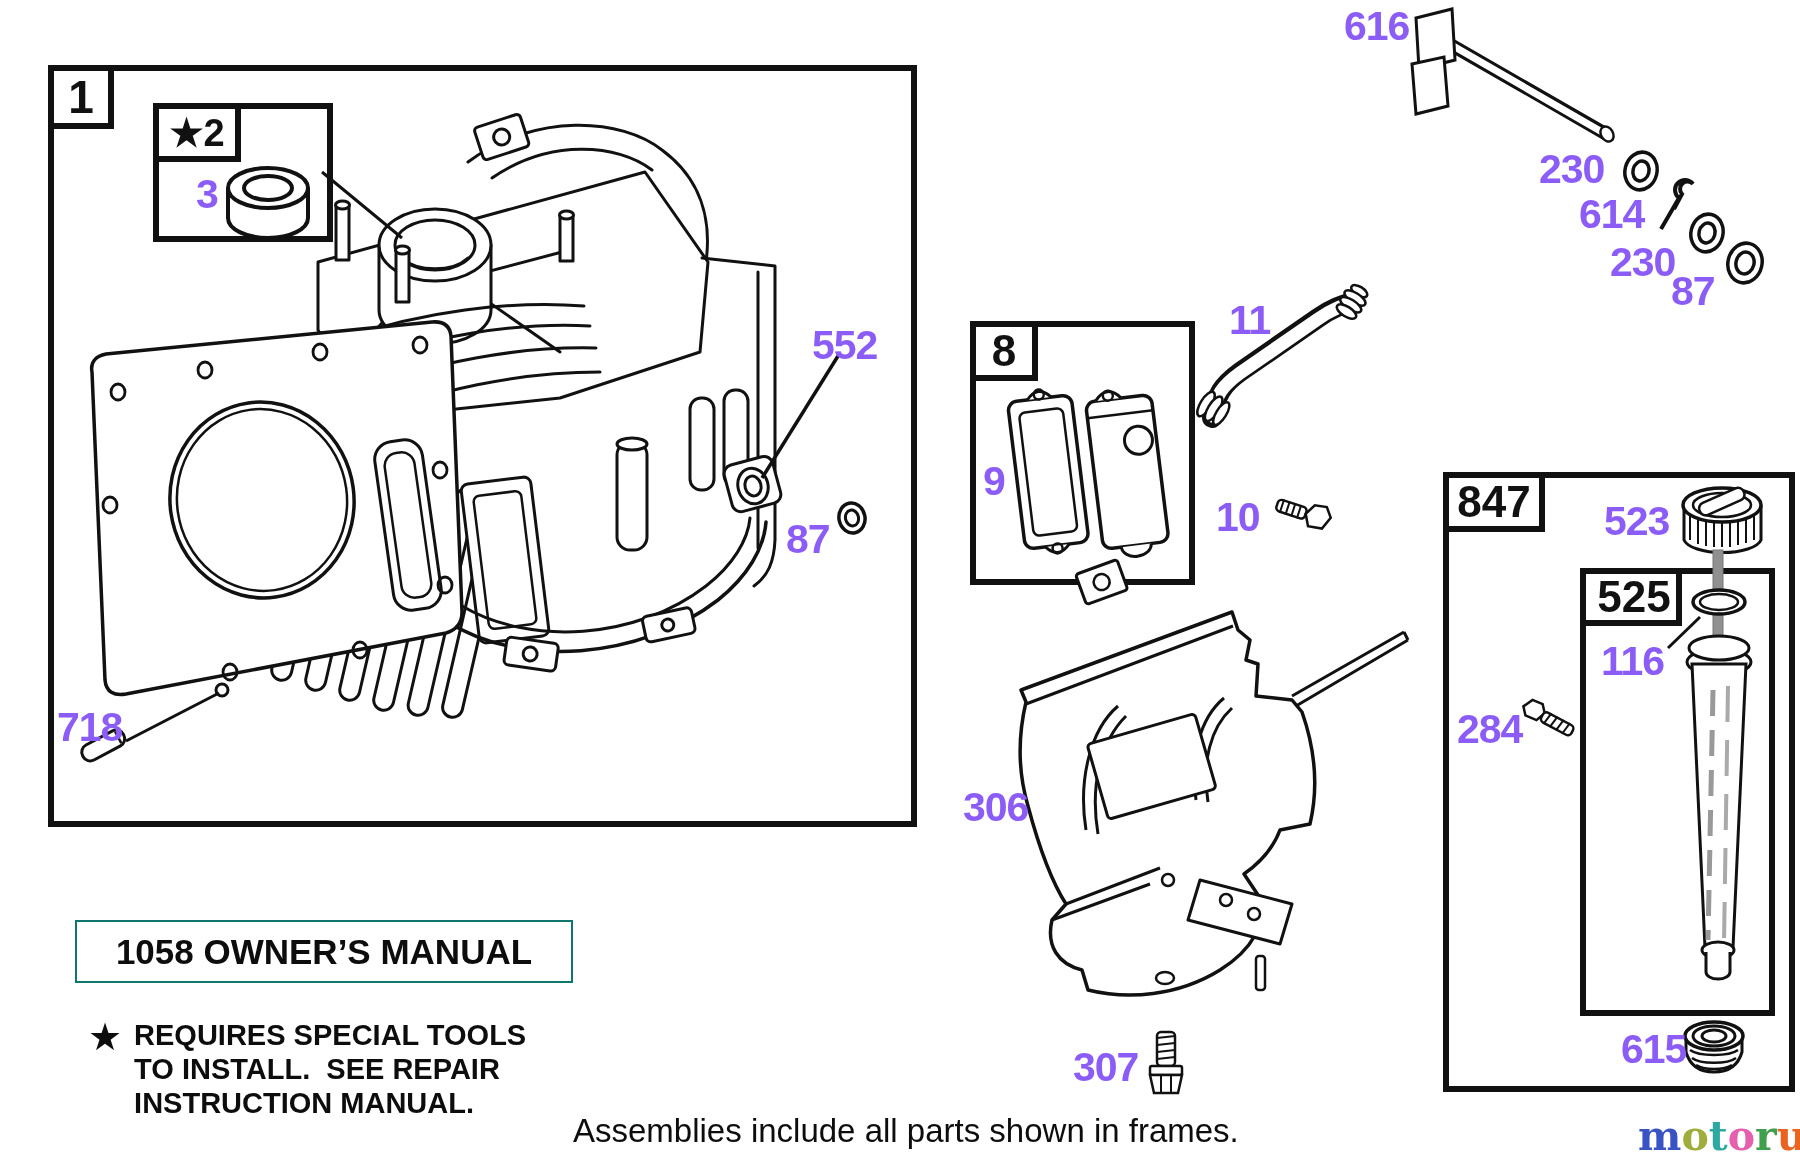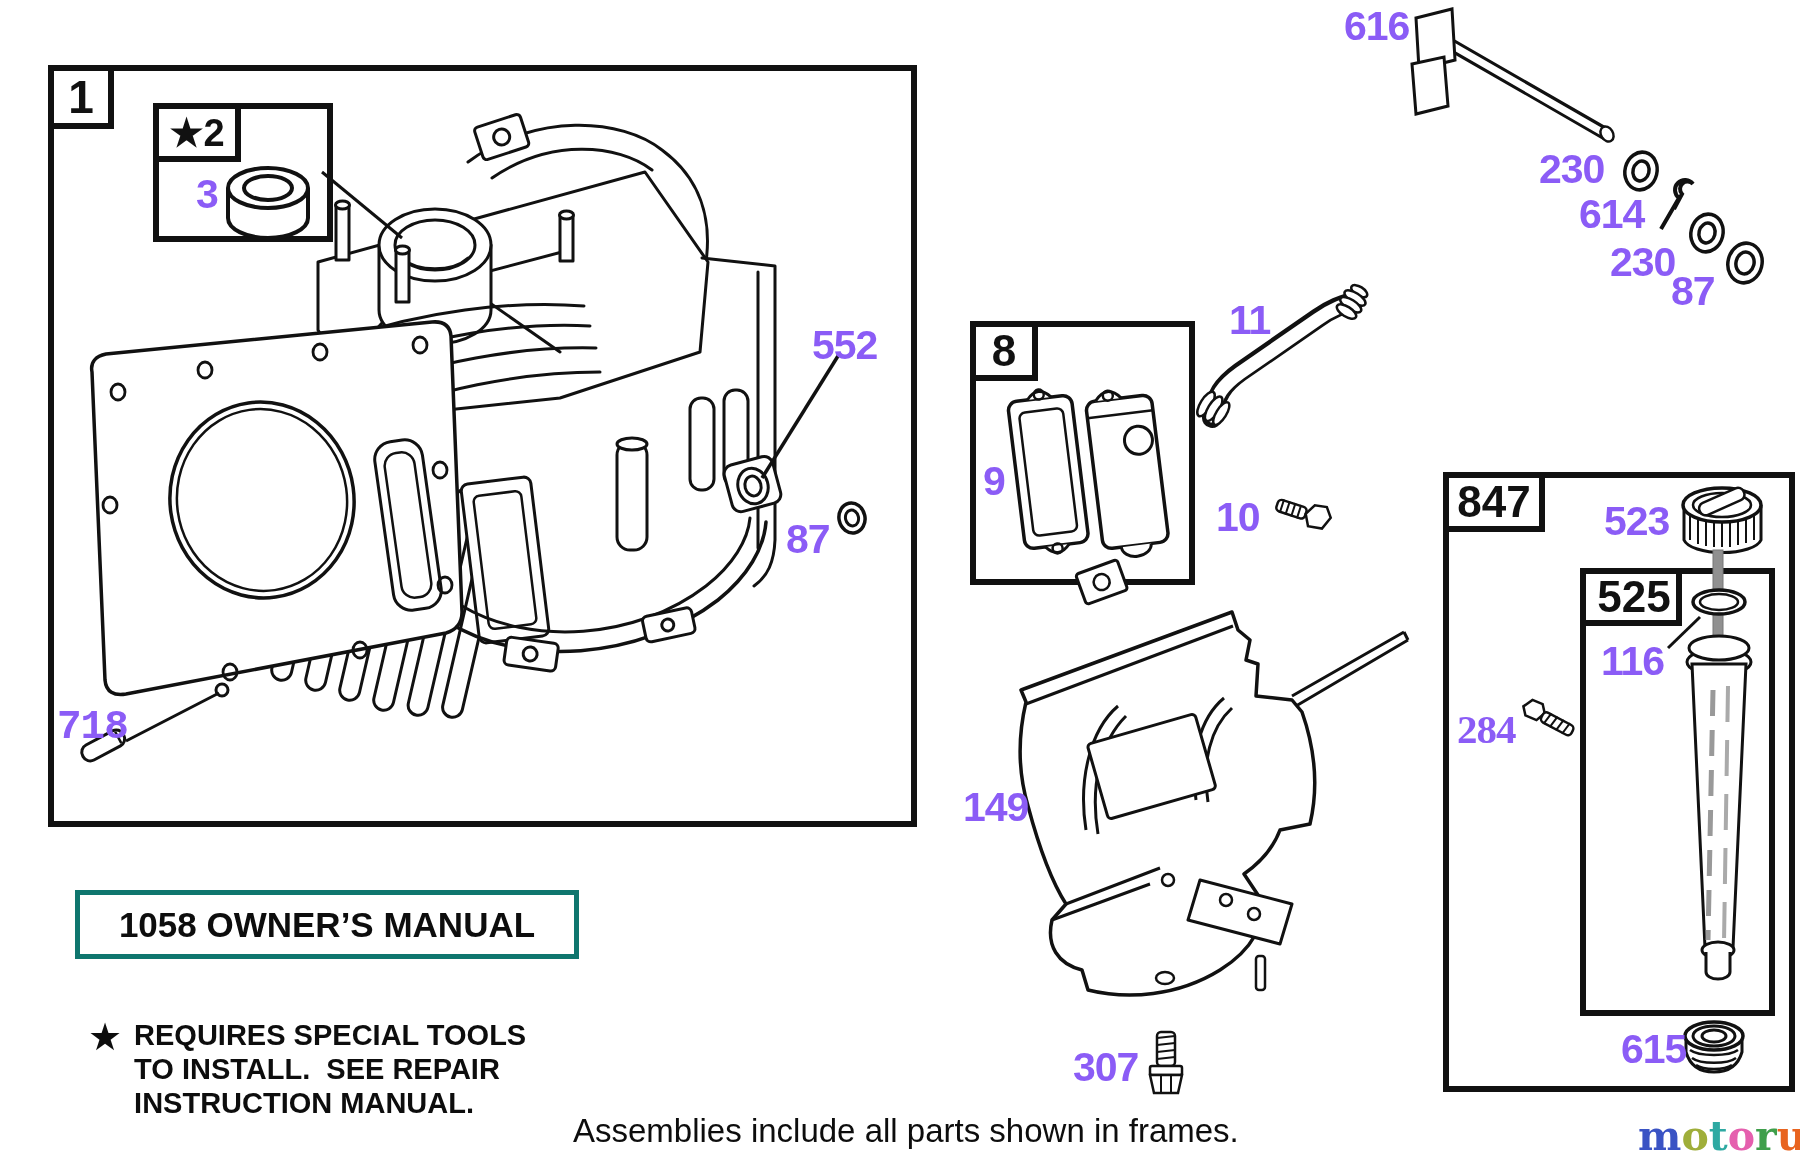--- a/index.html
+++ b/index.html
@@ -5,21 +5,21 @@
   html,body{margin:0;padding:0;background:#fff;}
   .canvas{position:relative;width:1800px;height:1171px;background:#fff;
           font-family:"Liberation Sans",sans-serif;overflow:hidden;}
   .art{position:absolute;left:0;top:0;z-index:3;}
   .frame{position:absolute;border:6px solid #111;z-index:2;background:transparent;}
   .corner{position:absolute;left:0;top:0;background:#fff;border-right:6px solid #111;
           border-bottom:6px solid #111;display:flex;align-items:center;justify-content:center;
           font-weight:700;color:#111;}
   .plabel{position:absolute;z-index:4;font-weight:700;font-size:41px;line-height:1;color:#8b5cf6;
           letter-spacing:-1px;white-space:nowrap;}
-  .manualbox{position:absolute;left:75px;top:890px;width:494px;height:59px;border:5px solid #0f766e;
+  .manualbox{position:absolute;left:75px;top:920px;width:494px;height:59px;border:2px solid #0f766e;
           display:flex;align-items:center;justify-content:center;z-index:4;
           font-weight:700;font-size:35px;color:#0d0d0d;letter-spacing:0;}
   .note{position:absolute;left:88px;top:1018px;z-index:4;display:flex;gap:12px;color:#0d0d0d;}
   .note .star{font-size:38px;line-height:1;}
   .note .ntext{font-weight:700;font-size:29px;line-height:34px;white-space:pre-wrap;}
   .footer{position:absolute;left:573px;top:1112px;z-index:4;font-size:33px;color:#0d0d0d;}
   .logo{position:absolute;left:1638px;top:1116px;z-index:4;font-family:"DejaVu Serif",serif;
         font-size:41px;font-weight:700;line-height:1;white-space:nowrap;}
 </style>
 </head>
@@ -299,34 +299,34 @@
 
   <div class="frame" style="left:1580px;top:568px;width:183px;height:436px;">
     <div class="corner" style="width:84px;height:46px;font-size:44px;padding-left:6px;">
       <span>525</span>
     </div>
   </div>
 
   <div class="plabel" style="left:196px;top:174px;">3</div>
   <div class="plabel" style="left:812px;top:325px;">552</div>
   <div class="plabel" style="left:786px;top:519px;">87</div>
-  <div class="plabel" style="left:57px;top:707px;font-family:Liberation Mono, monospace;">718</div>
+  <div class="plabel" style="left:57px;top:707px;">718</div>
   <div class="plabel" style="left:1344px;top:6px;">616</div>
   <div class="plabel" style="left:1539px;top:149px;">230</div>
   <div class="plabel" style="left:1579px;top:194px;">614</div>
   <div class="plabel" style="left:1610px;top:242px;">230</div>
   <div class="plabel" style="left:1671px;top:271px;">87</div>
   <div class="plabel" style="left:983px;top:461px;">9</div>
   <div class="plabel" style="left:1229px;top:300px;">11</div>
   <div class="plabel" style="left:1216px;top:497px;">10</div>
-  <div class="plabel" style="left:963px;top:787px;">149</div>
+  <div class="plabel" style="left:963px;top:787px;">306</div>
   <div class="plabel" style="left:1073px;top:1047px;">307</div>
   <div class="plabel" style="left:1604px;top:501px;">523</div>
   <div class="plabel" style="left:1601px;top:641px;">116</div>
-  <div class="plabel" style="left:1457px;top:709px;font-family:Liberation Serif, serif;">284</div>
+  <div class="plabel" style="left:1457px;top:709px;">284</div>
   <div class="plabel" style="left:1621px;top:1029px;">615</div>
 
   <div class="manualbox">
     <span>1058 OWNER’S MANUAL</span>
   </div>
 
   <div class="note">
     <span class="star">★</span>
     <span class="ntext">REQUIRES SPECIAL TOOLS
 TO INSTALL.  SEE REPAIR

